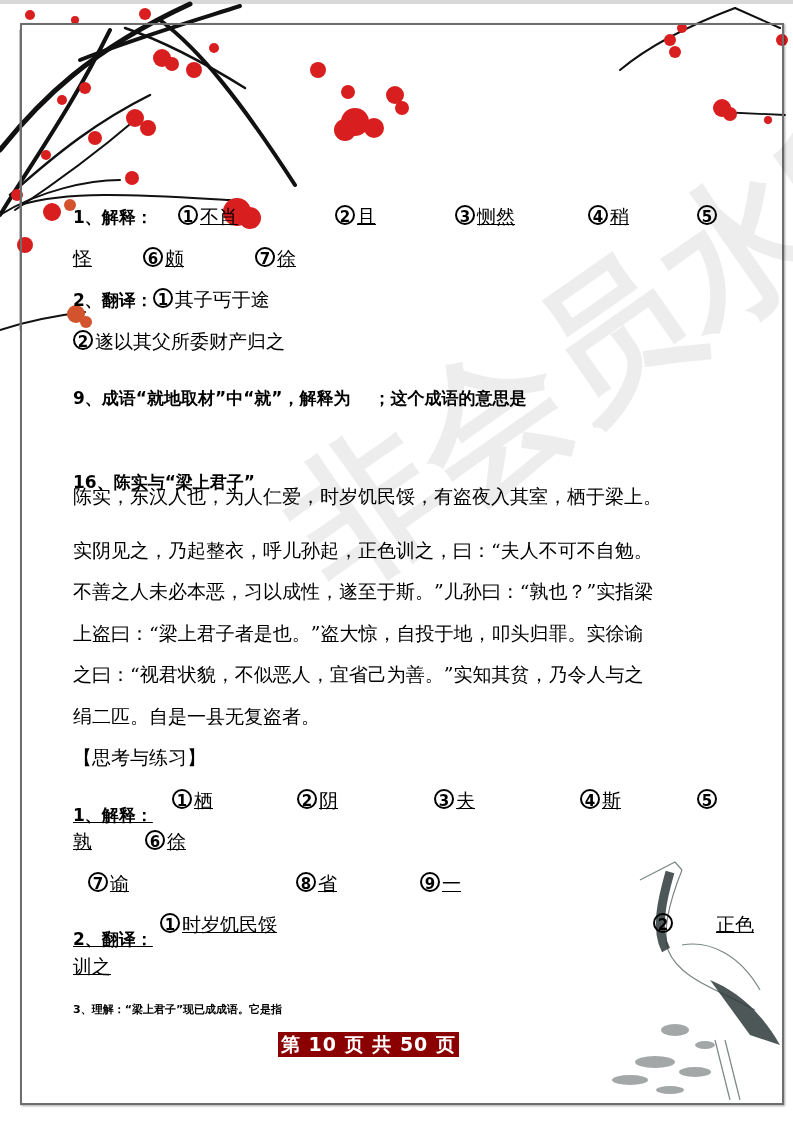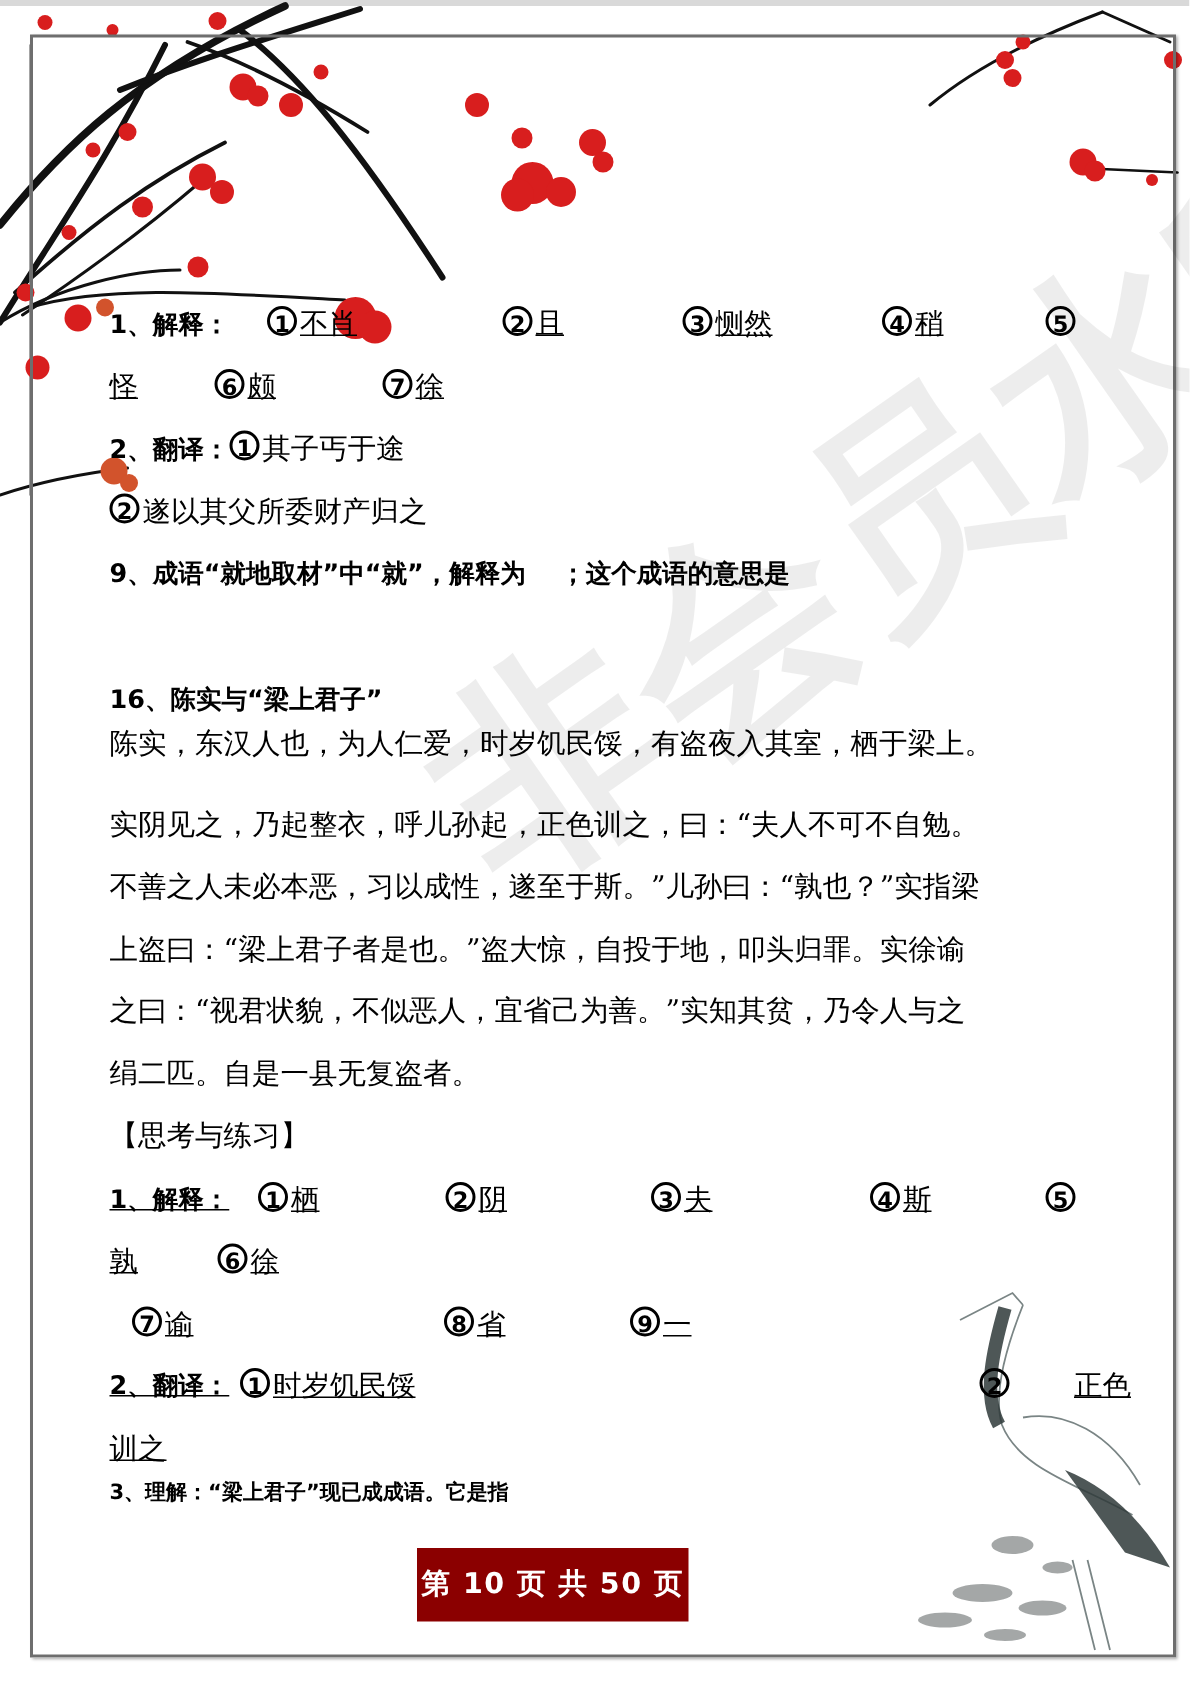--- a/index.html
+++ b/index.html
@@ -6,27 +6,27 @@
   body { width:793px; height:1122px; position:relative; background:#ffffff; overflow:hidden;
          font-family:"DejaVu Serif","Liberation Serif",serif; color:#000; }
   .topstrip { position:absolute; left:0; top:0; width:793px; height:4px; background:#d9d9d9; }
   .frame { position:absolute; left:20px; top:23px; width:764px; height:1082px;
            border:2px solid #6e6e6e; box-shadow:1px 1px 2px rgba(0,0,0,0.35); box-sizing:border-box; }
   .deco { position:absolute; pointer-events:none; }
   .watermark { position:absolute; left:250px; top:470px; font-size:150px; color:rgba(0,0,0,0.07);
                transform:rotate(-35deg); transform-origin:left top; white-space:nowrap;
                font-family:"DejaVu Sans","Liberation Sans",sans-serif; font-weight:bold; pointer-events:none; }
   .line { position:absolute; left:73px; font-size:19px; line-height:24px; white-space:nowrap; }
-  .bold { font-weight:bold; font-family:"DejaVu Sans","Liberation Sans",sans-serif; font-size:17px; }
+  .bold { font-weight:bold; font-family:"DejaVu Sans","Liberation Sans",sans-serif; font-size:17px;margin-top:15px; }
   .c { display:inline-block; width:20px; height:20px; border:2px solid #000; border-radius:50%;
        text-align:center; line-height:20px; font-size:15px; font-weight:bold; box-sizing:border-box;
        font-family:"DejaVu Sans","Liberation Sans",sans-serif; vertical-align:1px; margin-right:2px; }
   .abs { position:absolute;text-decoration:underline; }
   .footer { position:absolute; left:278px; top:1032px; background:#8b0000; color:#fff;
-            font-weight:bold; font-size:19px; line-height:25px; padding:12px 3px;
+            font-weight:bold; font-size:19px; line-height:25px; padding:0 3px;
             font-family:"DejaVu Sans","Liberation Sans",sans-serif; letter-spacing:1px; white-space:nowrap; }
 </style>
 </head>
 <body>
 
 <div class="topstrip"></div>
 
 <svg class="deco" style="left:0;top:0" width="460" height="340" viewBox="0 0 460 340">
   <g stroke="#111" fill="none" stroke-linecap="round">
     <path d="M0 150 C 40 100, 90 50, 190 4" stroke-width="5"></path>
@@ -156,15 +156,15 @@
 <span class="abs" style="left:88px;top:871px;font-size:19px;line-height:24px"><span class="c">7</span><span>谕</span></span>
 <span class="abs" style="left:296px;top:871px;font-size:19px;line-height:24px"><span class="c">8</span><span>省</span></span>
 <span class="abs" style="left:420px;top:871px;font-size:19px;line-height:24px"><span class="c">9</span><span>一</span></span>
 
 <span class="abs bold" style="left:73px;top:912px;line-height:24px">2、翻译：</span>
 <span class="abs" style="left:160px;top:912px;font-size:19px;line-height:24px"><span class="c">1</span><span>时岁饥民馁</span></span>
 <span class="abs" style="left:653px;top:912px;font-size:19px;line-height:24px"><span class="c">2</span></span>
 <span class="abs" style="left:716px;top:912px;font-size:19px;line-height:24px">正色</span>
 <span class="abs" style="left:73px;top:954px;font-size:19px;line-height:24px">训之</span>
 
-<div class="line bold" style="top:983px;font-size:14px">3、理解：“梁上君子”现已成成语。它是指</div>
+<div class="line bold" style="top:983px;font-size:11px">3、理解：“梁上君子”现已成成语。它是指</div>
 
 <div class="footer">第 10 页 共 50 页</div>
 
 </body></html>

